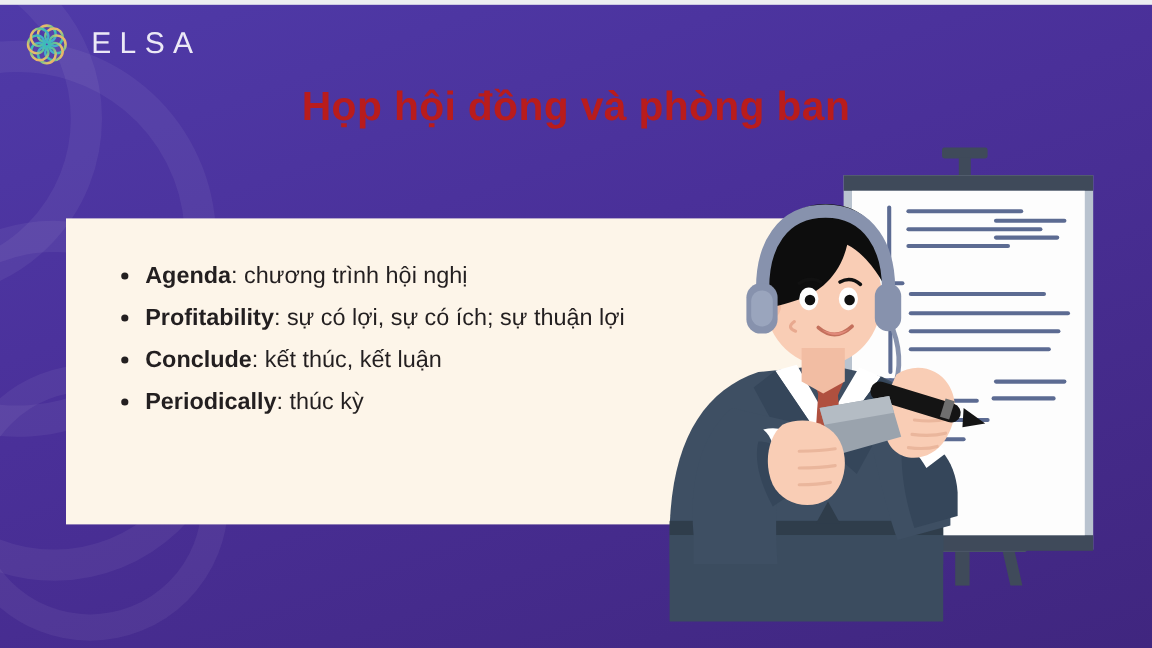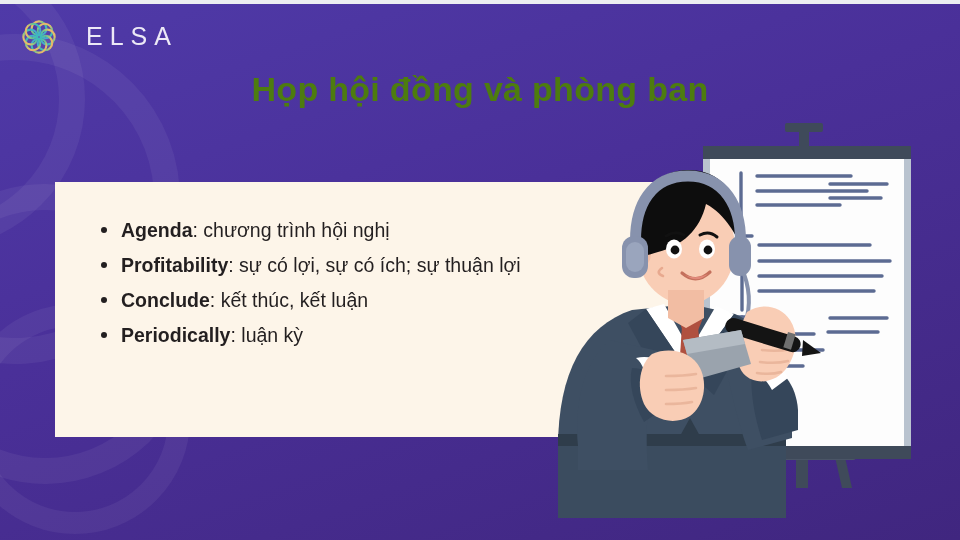--- a/index.html
+++ b/index.html
@@ -36,38 +36,38 @@
     border:26px solid rgba(255,255,255,0.055);
   }
   .swirl.s1 { left:-150px; top:30px;  width:330px; height:330px; transform:rotate(18deg); }
   .swirl.s2 { left:-105px; top:180px; width:300px; height:300px; transform:rotate(-22deg); }
   .swirl.s3 { left:-215px; top:-55px; width:300px; height:300px; }
   .swirl.s4 { left:-40px;  top:300px; width:230px; height:230px; border-width:22px; }
 
   
   .logo-wrap {
     position:absolute; left:16px; top:14px;
-    display:flex; align-items:center; gap:24px;
+    display:flex; align-items:center; gap:14px;
     z-index:8;
   }
   .logo-mark { width:46px; height:46px; display:block; }
   .logo-text {
     color:#ece9f6;
     font-size:25px;
     letter-spacing:7px;
     font-weight:400;
     line-height:1;
     padding-bottom:2px;
   }
 
   
   .title {
     position:absolute; top:70px; left:0; width:960px;
     text-align:center;
-    color:#4d7c0f;
+    color:#b91c1c;
     font-size:34px;
     font-weight:bold;
     letter-spacing:0.3px;
     z-index:8;
   }
 
   
   .card {
     position:absolute;
     left:55px; top:182px; width:625px; height:255px;
@@ -162,21 +162,21 @@
     <span class="logo-text">ELSA</span>
   </div>
 
   <div class="title">Họp hội đồng và phòng ban</div>
 
   <div class="card">
     <ul class="bullets">
       <li><b>Agenda</b><span>: chương trình hội nghị</span></li>
       <li><b>Profitability</b><span>: sự có lợi, sự có ích; sự thuận lợi</span></li>
       <li><b>Conclude</b><span>: kết thúc, kết luận</span></li>
-      <li><b>Periodically</b><span>: luận kỳ</span></li>
+      <li><b>Periodically</b><span>: thúc kỳ</span></li>
     </ul>
   </div>
 
   <div class="illus">
     <svg viewBox="0 0 420 422" aria-hidden="true">
 
       <g>
         <rect x="245" y="5" width="38" height="9" rx="2" fill="#3f4a5a"></rect>
         <rect x="259" y="13" width="10" height="16" fill="#3f4a5a"></rect>
       </g>

